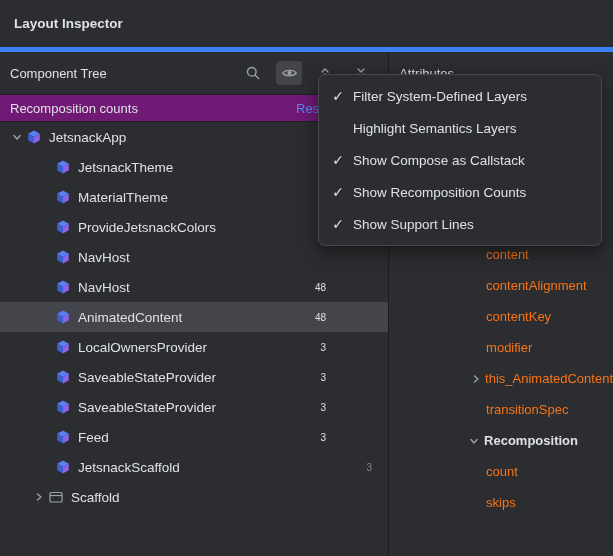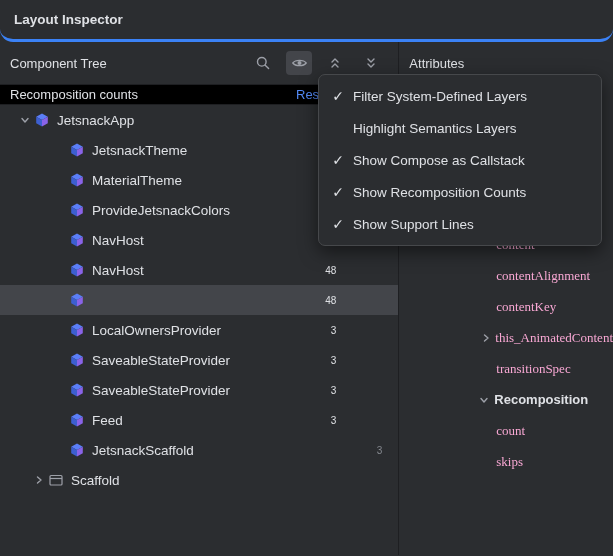--- a/index.html
+++ b/index.html
@@ -5,55 +5,54 @@
   * { margin:0; padding:0; box-sizing:border-box; }
   html,body { width:613px; height:556px; overflow:hidden; }
   body {
     background:#2b2d30;
     color:#dfe1e5;
     font-family:"Liberation Sans","DejaVu Sans",sans-serif;
     font-size:13px;
     position:relative;
   }
   .titlebar {
-    height:42px; display:flex; align-items:center;
+    height:52px; display:flex; align-items:center;
     padding-left:14px; font-weight:bold; font-size:13.5px;
-    border-bottom:3px solid #3b82f6;
-    border-radius:13px;
+    border-bottom:5px solid #3b82f6;
   }
   .main { display:flex; height:513px; }
   .left-pane { width:422px; border-right:1px solid #1e1f22; display:flex; flex-direction:column; }
   .right-pane { flex:1; display:flex; flex-direction:row; }
   .pane-header {
     height:43px; display:flex; align-items:center;
     padding:0 8px 0 10px; border-bottom:1px solid #1e1f22; flex-shrink:0;
   }
   .pane-header .ph-title { font-size:13px; }
   .toolbar { margin-left:auto; display:flex; align-items:center; gap:10px; padding-right:6px; }
   .tb-btn { width:26px; height:24px; display:flex; align-items:center; justify-content:center; border-radius:4px; cursor:pointer; }
   .tb-btn.active { background:#43454a; }
   .recomp-row {
-    height:20px; background:#000000; border-bottom:1px solid #1e1f22;
+    height:27px; background:#701a75; border-bottom:1px solid #1e1f22;
     display:flex; align-items:center; padding-left:10px; position:relative; flex-shrink:0;
   }
   .reset-link { position:absolute; left:296px; color:#548af7; cursor:pointer; }
   .tree { flex:1; overflow:hidden; }
-  .row { display:flex; align-items:center; height:30px; padding-left:16px; cursor:pointer; }
+  .row { display:flex; align-items:center; height:30px; padding-left:8px; cursor:pointer; }
   .row.selected { background:#43454a; }
   .row .chev { width:18px; display:flex; align-items:center; justify-content:center; flex-shrink:0; }
-  .row.depth1 { padding-left:69px; }
+  .row.depth1 { padding-left:55px; }
   .row.depth1-chev { padding-left:30px; }
   .node-icon { width:16px; height:16px; margin-right:7px; flex-shrink:0; display:flex; align-items:center; justify-content:center; }
   .row .lbl { font-size:13.5px; white-space:nowrap; }
   .count { margin-left:auto; padding-right:62px; font-size:10px; }
   .count.dim { padding-right:16px; color:#85888f; }
   .attr-body { padding-top:156px; overflow:hidden; }
   .attr-section { height:31px; display:flex; align-items:center; padding-left:6px; cursor:pointer; }
   .attr-section .sec-title { font-weight:bold; margin-left:4px; }
-  .attr-item { height:31px; display:flex; align-items:center; padding-left:24px; color:#f9a8d4; cursor:pointer;font-family:Liberation Serif, serif; }
+  .attr-item { height:31px; display:flex; align-items:center; padding-left:24px; color:#f97316; cursor:pointer; }
   .attr-item.has-chev { padding-left:8px; }
   .attr-item .chev { width:12px; display:flex; align-items:center; justify-content:center; margin-right:3px; }
   .menu {
     position:absolute; left:318px; top:74px; width:284px;
     background:#2b2d30; border:1px solid #46484b; border-radius:7px;
     padding:5px 0; box-shadow:0 6px 18px rgba(0,0,0,.5); z-index:10;
   }
   .menu-item { height:32px; display:flex; align-items:center; padding:0 10px; font-size:13.5px; cursor:pointer; }
   .menu-item .check { width:18px; text-align:center; color:#dfe1e5; font-size:14px; flex-shrink:0; }
   .menu-item .mi-label { margin-left:6px; white-space:nowrap; }
@@ -192,20 +191,21 @@
       </div>
 
       <div class="row depth1 selected">
         <span class="node-icon">
             <svg width="16" height="16" viewBox="0 0 16 16">
               <polygon points="8,1.5 13.8,4.8 8,8.1 2.2,4.8" fill="#5b7ef7"></polygon>
               <polygon points="2.2,4.8 8,8.1 8,14.6 2.2,11.3" fill="#3d5fd0"></polygon>
               <polygon points="13.8,4.8 8,8.1 8,14.6 13.8,11.3" fill="#8a63e8"></polygon>
             </svg>
           </span>
+        <span class="lbl">AnimatedContent</span>
         <span class="count">48</span>
       </div>
 
       <div class="row depth1">
         <span class="node-icon">
             <svg width="16" height="16" viewBox="0 0 16 16">
               <polygon points="8,1.5 13.8,4.8 8,8.1 2.2,4.8" fill="#5b7ef7"></polygon>
               <polygon points="2.2,4.8 8,8.1 8,14.6 2.2,11.3" fill="#3d5fd0"></polygon>
               <polygon points="13.8,4.8 8,8.1 8,14.6 13.8,11.3" fill="#8a63e8"></polygon>
             </svg>
@@ -298,20 +298,23 @@
 
       <div class="attr-item">
         <span>content</span>
       </div>
       <div class="attr-item">
         <span>contentAlignment</span>
       </div>
       <div class="attr-item">
         <span>contentKey</span>
       </div>
+      <div class="attr-item">
+        <span>modifier</span>
+      </div>
       <div class="attr-item has-chev">
         <span class="chev">
             <svg width="12" height="12" viewBox="0 0 12 12">
               <polyline points="4.5,3 8,6 4.5,9" fill="none" stroke="#9da0a8" stroke-width="1.4" stroke-linecap="round" stroke-linejoin="round"></polyline>
             </svg>
           </span>
         <span>this_AnimatedContent</span>
       </div>
       <div class="attr-item">
         <span>transitionSpec</span>

